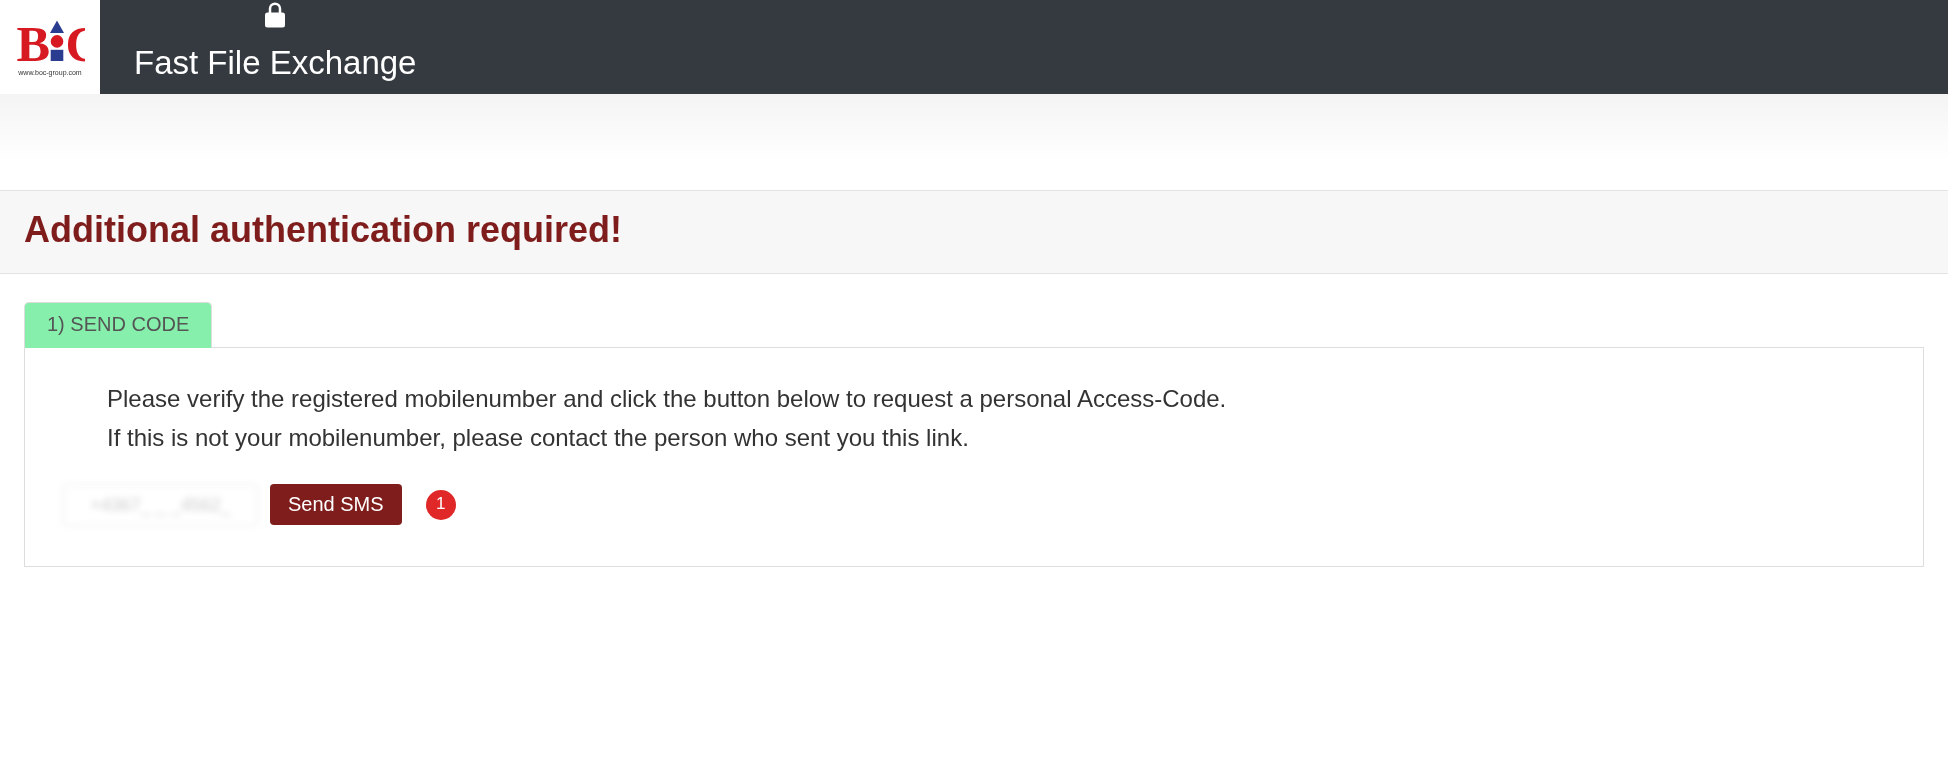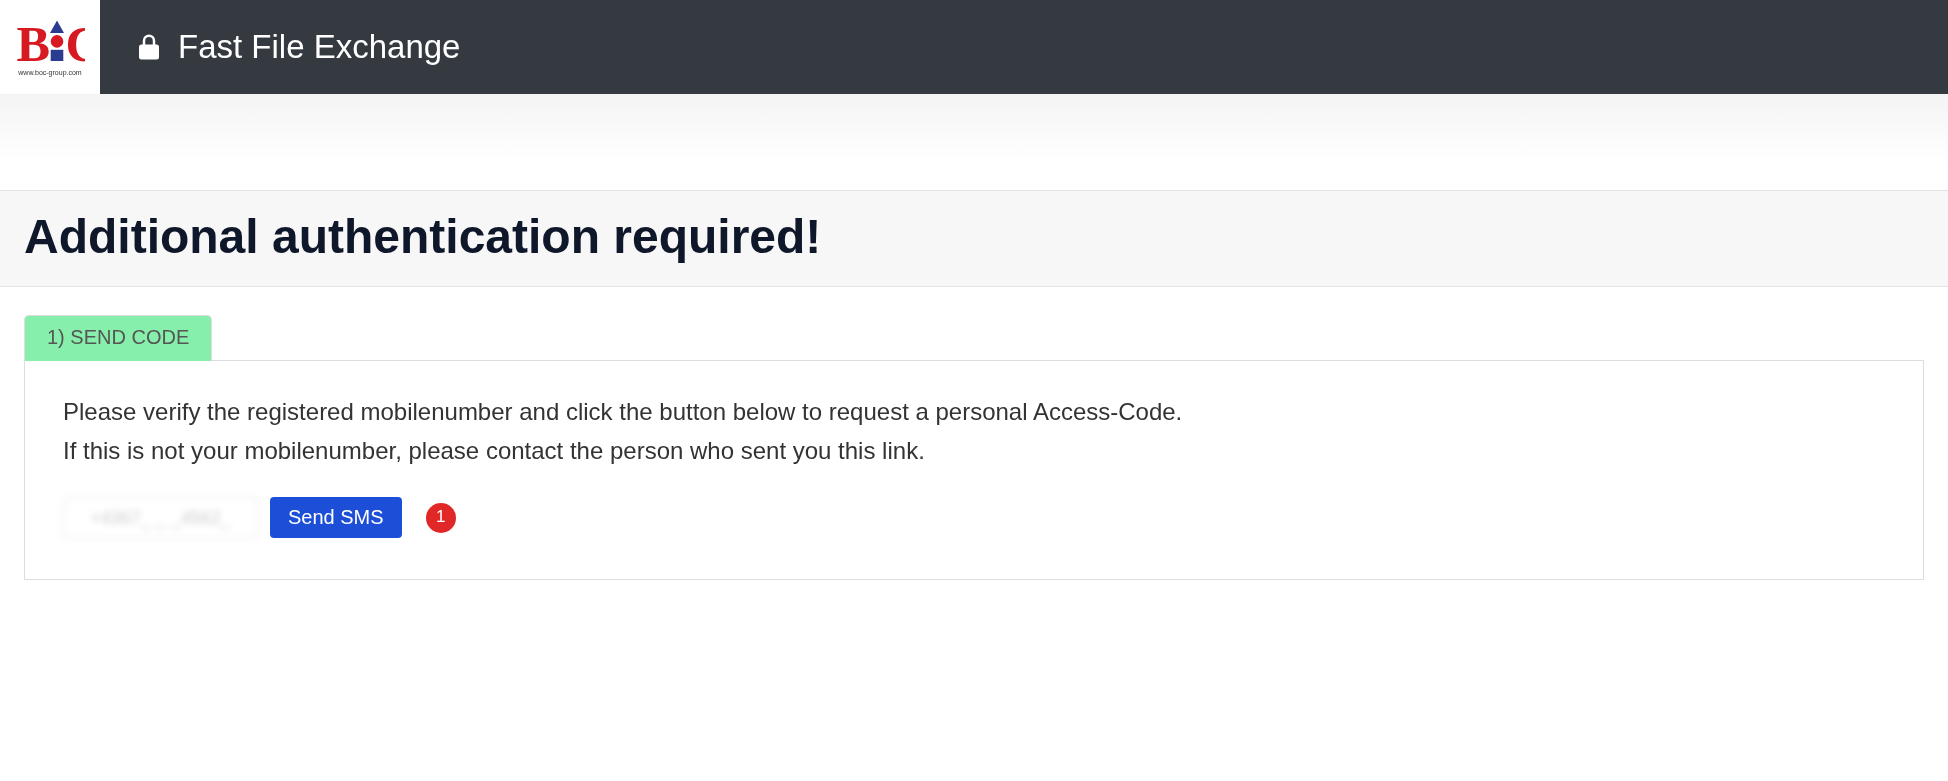--- a/index.html
+++ b/index.html
@@ -25,42 +25,43 @@
     flex-shrink: 0;
   }
   .logo-svg { width: 70px; height: 70px; }
   .brand {
     display: flex;
     align-items: center;
     padding-left: 34px;
     gap: 14px;
     font-size: 33px;
     color: #fff;
+    flex-direction: column;
   }
   .brand .lock-icon { width: 30px; height: 30px; flex-shrink: 0; }
 
   
   .spacer {
     height: 96px;
     background: linear-gradient(#f4f4f4, #ffffff 70%);
   }
 
   
   .panel {
     border-top: 1px solid #e3e3e3;
   }
   .panel-header {
     background: #f7f7f7;
     padding: 18px 24px 22px 24px;
     border-bottom: 1px solid #e3e3e3;
   }
   .panel-header h1 {
-    font-size: 48px;
+    font-size: 36px;
     font-weight: 600;
-    color: #0f172a;
+    color: #7f1d1d;
   }
   .panel-body {
     padding: 28px 24px 10px 24px;
   }
   .lead {
     font-size: 24px;
     color: #333;
     margin-bottom: 28px;
   }
 
@@ -111,21 +112,21 @@
   }
 
   
   .tab-content {
     border: 1px solid #ddd;
     border-top: none;
     padding: 34px 38px 40px 38px;
     font-size: 24px;
     line-height: 1.45;
   }
-  .instr { margin-bottom: 4px; }
+  .instr { margin-bottom: 4px; margin-left: 44px; }
 
   .action-row {
     margin-top: 28px;
     display: flex;
     align-items: center;
     gap: 12px;
   }
   .phone-box {
     width: 195px;
     height: 42px;
@@ -134,21 +135,21 @@
     background: #fff;
     display: flex;
     align-items: center;
     justify-content: center;
     color: #ccc;
     filter: blur(3px);
     font-size: 18px;
     user-select: none;
   }
   .btn {
-    background: #1d4ed8;
+    background: #7f1d1d;
     color: #fff;
     border: none;
     padding: 9px 18px;
     font-size: 20px;
     border-radius: 4px;
     cursor: pointer;
     font-family: inherit;
   }
 
 </style>

